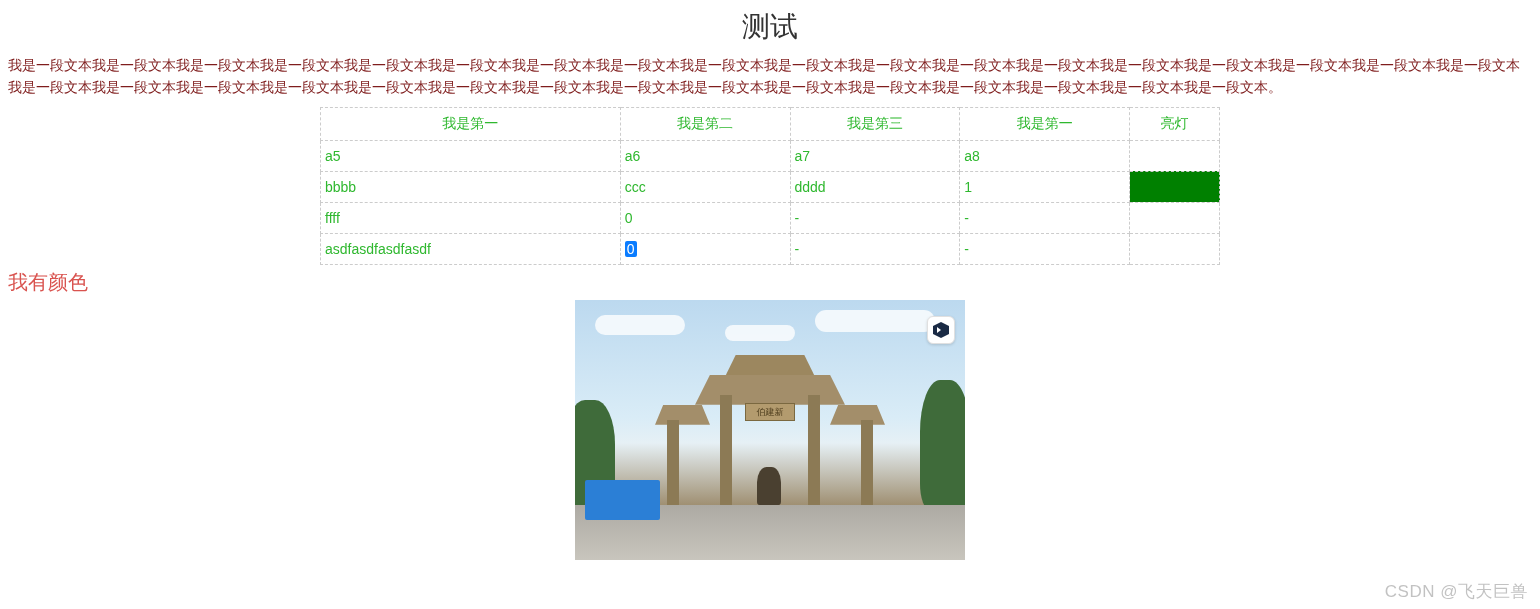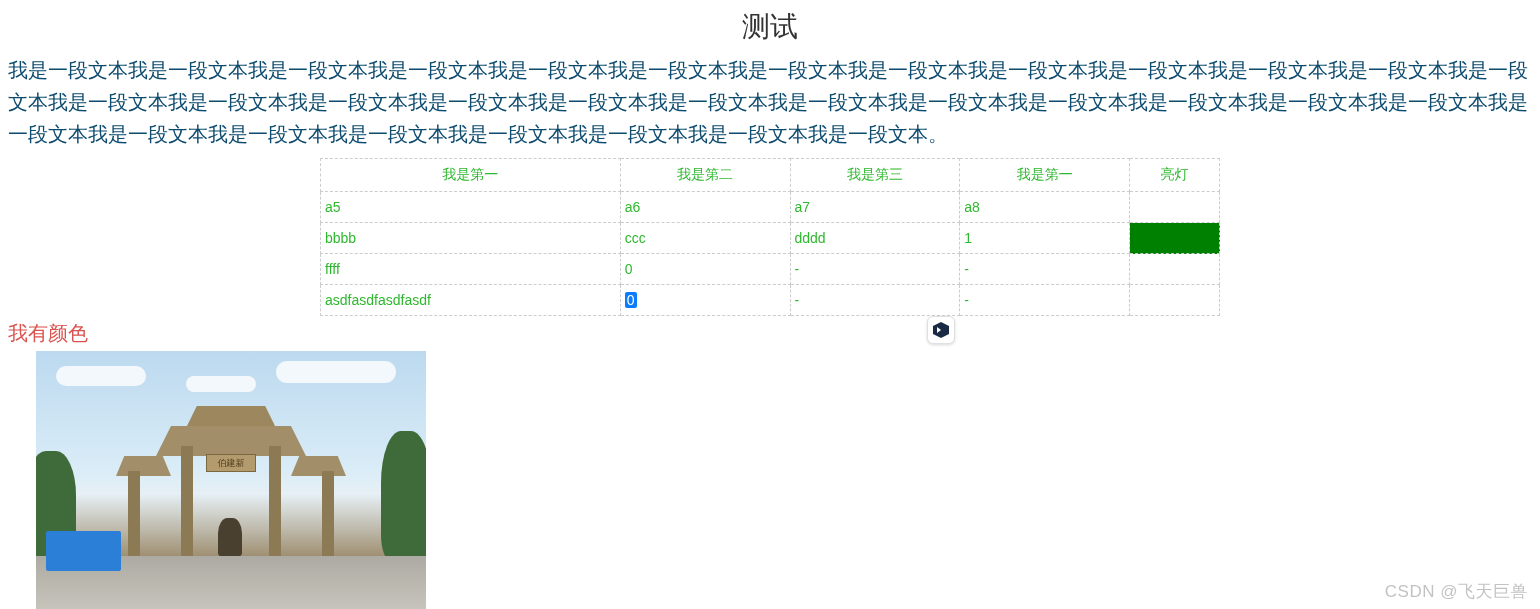--- a/index.html
+++ b/index.html
@@ -12,23 +12,23 @@
   }
   .title {
     text-align: center;
     font-size: 28px;
     font-weight: 400;
     padding: 8px 0 4px;
     color: #333;
   }
   .paragraph {
     padding: 4px 8px 8px;
-    font-size: 20px;
+    font-size: 14px;
     line-height: 1.6;
-    color: #0c4a6e;
+    color: #7f1d1d;
   }
   .table-wrap { display: flex; justify-content: center; }
   table.data {
     border-collapse: collapse;
     width: 900px;
   }
   table.data th, table.data td {
     border: 1px dashed #ccc;
     padding: 7px 4px;
     font-size: 14px;
@@ -47,21 +47,21 @@
     background: #0a7cff;
     color: #fff;
     padding: 0 2px;
     border-radius: 2px;
   }
   .colored {
     color: #d9534f;
     padding: 4px 8px;
     font-size: 20px;
   }
-  .img-wrap { display:flex; justify-content:flex-start; margin-top: 0; padding-left: 36px; }
+  .img-wrap { display:flex; justify-content:center; margin-top: 0; }
   .photo {
     width: 390px; height: 260px; position: relative; overflow:hidden;
     background: linear-gradient(to bottom, #bcd9ef 0%, #d9ecf7 45%, #e6f0f5 55%, #9c8b6c 80%, #857556 100%);
   }
   .sky-cloud { position:absolute; background:#f7fbfd; border-radius:30px; opacity:0.9; }
   .c1 { width:90px; height:20px; left:20px; top:15px; }
   .c2 { width:120px; height:22px; left:240px; top:10px; }
   .c3 { width:70px; height:16px; left:150px; top:25px; }
   .tree { position:absolute; bottom:50px; width:50px; height:110px; background:#3f6b3a; border-radius:40% 40% 20% 20%; }
   .t1 { left:-10px; }

